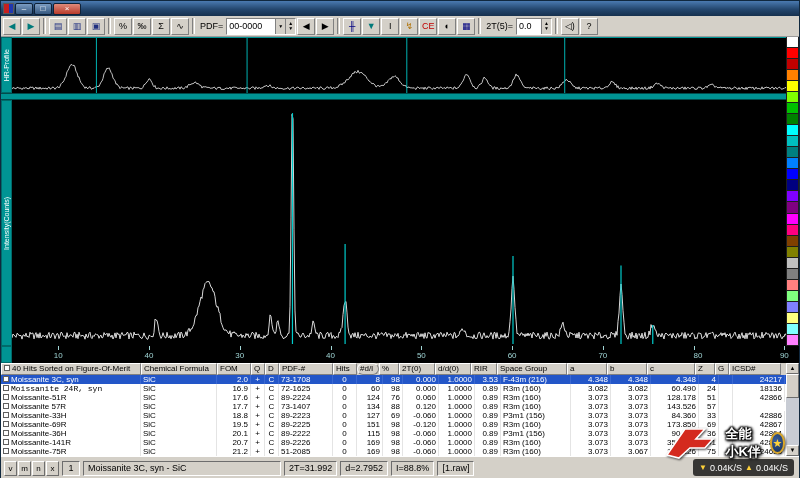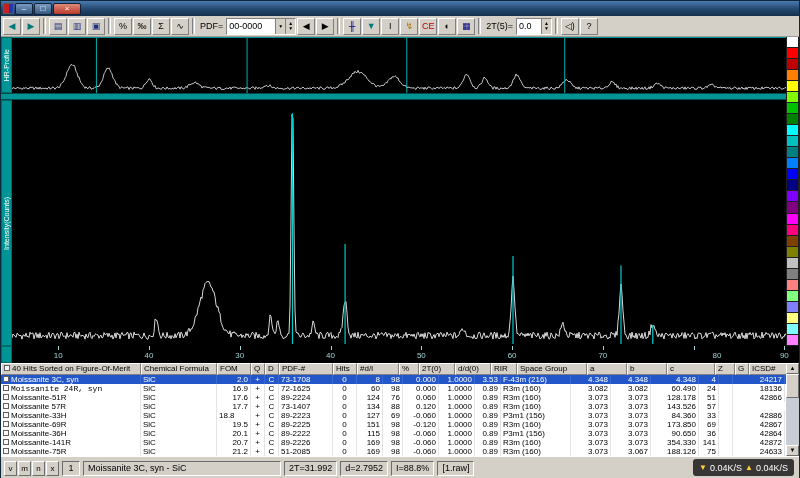--- a/index.html
+++ b/index.html
@@ -190,21 +190,21 @@
       <span class="ticklabel" style="left: 229.808px;">30</span>
       <span class="tickmark" style="left: 329.568px;"></span>
       <span class="ticklabel" style="left: 320.568px;">40</span>
       <span class="tickmark" style="left: 420.329px;"></span>
       <span class="ticklabel" style="left: 411.329px;">50</span>
       <span class="tickmark" style="left: 511.089px;"></span>
       <span class="ticklabel" style="left: 502.089px;">60</span>
       <span class="tickmark" style="left: 601.849px;"></span>
       <span class="ticklabel" style="left: 592.849px;">70</span>
       <span class="tickmark" style="left: 692.609px;"></span>
-      <span class="ticklabel" style="left: 707px;">80</span>
+      <span class="ticklabel" style="left: 688px;">80</span>
       <span class="tickmark" style="left: 783.37px;"></span>
       <span class="ticklabel" style="left: 774.37px;">90</span>
     </div>
   <div class="corner-chip"></div>
 
   <div class="palette">
       <div class="pal-cell" style="background: rgb(255, 255, 255);"></div>
       <div class="pal-cell" style="background: rgb(255, 0, 0);"></div>
       <div class="pal-cell" style="background: rgb(192, 0, 0);"></div>
       <div class="pal-cell" style="background: rgb(255, 128, 0);"></div>
@@ -235,21 +235,21 @@
     </div>
 
   <div class="thead">
       <div class="th" style="width: 140px;"><span class="hcb"></span><span>40 Hits Sorted on Figure-Of-Merit</span></div>
       <div class="th" style="width: 76px;"><span>Chemical Formula</span></div>
       <div class="th" style="width: 34px;"><span>FOM</span></div>
       <div class="th" style="width: 14px;"><span>Q</span></div>
       <div class="th" style="width: 14px;"><span>D</span></div>
       <div class="th" style="width: 54px;"><span>PDF-#</span></div>
       <div class="th" style="width: 24px;"><span>Hits</span></div>
-      <div class="th" style="width: 42px;"><span>#d/I</span></div>
+      <div class="th" style="width: 22px; border-radius: 6px;"><span>#d/I</span></div>
       <div class="th" style="width: 20px;"><span>%</span></div>
       <div class="th" style="width: 36px;"><span>2T(0)</span></div>
       <div class="th" style="width: 36px;"><span>d/d(0)</span></div>
       <div class="th" style="width: 26px;"><span>RIR</span></div>
       <div class="th" style="width: 70px;"><span>Space Group</span></div>
       <div class="th" style="width: 40px;"><span>a</span></div>
       <div class="th" style="width: 40px;"><span>b</span></div>
       <div class="th" style="width: 48px;"><span>c</span></div>
       <div class="th" style="width: 20px;"><span>Z</span></div>
       <div class="th" style="width: 14px;"><span>G</span></div>
@@ -336,21 +336,21 @@
         <div class="td" style="width: 40px; text-align: right;">3.073</div>
         <div class="td" style="width: 40px; text-align: right;">3.073</div>
         <div class="td" style="width: 48px; text-align: right;">143.526</div>
         <div class="td" style="width: 20px; text-align: right;">57</div>
         <div class="td" style="width: 14px; text-align: center;"></div>
         <div class="td" style="width: 52px; text-align: right; margin-top: 35px;">23887</div>
       </div>
       <div class="tr">
         <div class="td" style="width: 140px; text-align: left;"><span class="cb"></span><span>Moissanite-33H</span></div>
         <div class="td" style="width: 76px; text-align: left;">SiC</div>
-        <div class="td" style="width: 34px; ">18.8</div>
+        <div class="td" style="width: 34px; text-align: right;">18.8</div>
         <div class="td" style="width: 14px; text-align: center;">+</div>
         <div class="td" style="width: 14px; text-align: center;">C</div>
         <div class="td" style="width: 54px; text-align: left;">89-2223</div>
         <div class="td" style="width: 24px; text-align: center;">0</div>
         <div class="td" style="width: 26px; text-align: right;">127</div>
         <div class="td" style="width: 20px; text-align: right;">69</div>
         <div class="td" style="width: 36px; text-align: right;">-0.060</div>
         <div class="td" style="width: 36px; text-align: right;">1.0000</div>
         <div class="td" style="width: 26px; text-align: right;">0.89</div>
         <div class="td" style="width: 70px; text-align: left;">P3m1 (156)</div>
@@ -463,20 +463,27 @@
     <span class="st-box page">1</span>
     <span class="st-box phase">Moissanite 3C, syn - SiC</span>
     <span id="st-fields" style="display:flex;gap:3px;">
         <span class="st-box">2T=31.992</span>
         <span class="st-box">d=2.7952</span>
         <span class="st-box">I=88.8%</span>
         <span class="st-box">[1.raw]</span>
       </span>
   </div>
 
+  <div class="overlay">
+    <svg width="56" height="36" viewBox="0 0 56 36">
+      <path d="M4 30 L22 4 L42 4 L33 14 L50 14 L42 23 L27 23 L16 33 Z" fill="#d42a1e" stroke="#ffffff" stroke-width="1.6"></path>
+    </svg>
+    <span class="brand">全能小K伴</span>
+    <span class="emblem"><span>★</span></span>
+  </div>
 
   <div class="speeds">
     <span class="arr">▼</span>
     <span>0.04K/S</span>
     <span class="arr">▲</span>
     <span>0.04K/S</span>
   </div>
 
 </div>
 

